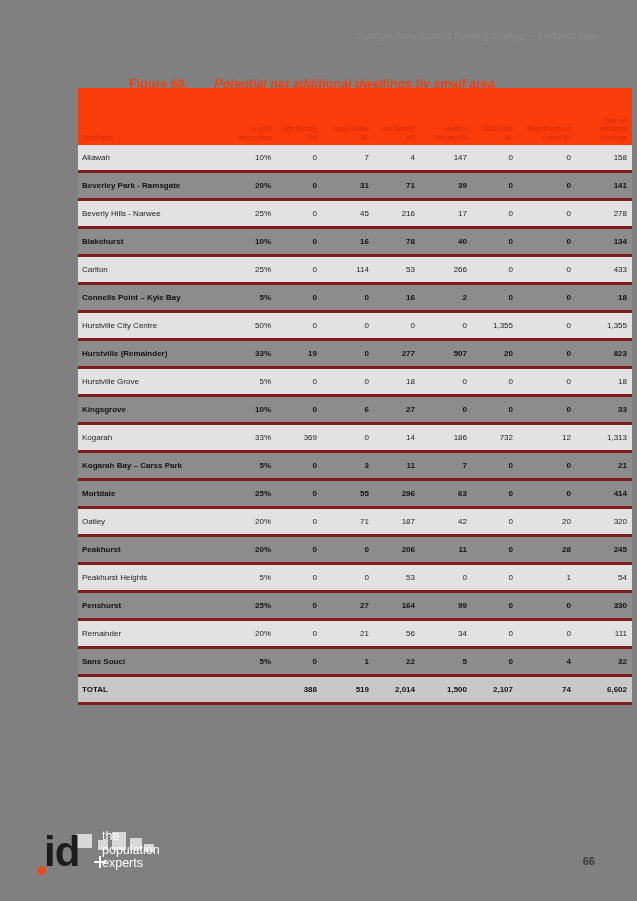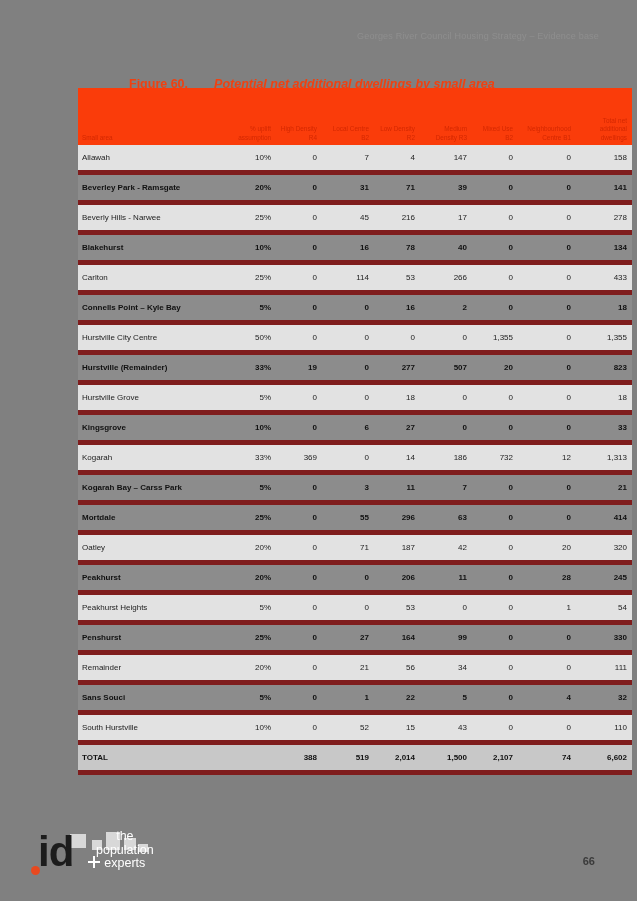--- a/index.html
+++ b/index.html
@@ -49,32 +49,32 @@
     height:25px;
     border:none;
     white-space:nowrap;
   }
   tbody td.area{text-align:left;padding-left:4px;}
   tbody tr.light{background:#e2e2e2;}
   tbody tr.dark{background:#8c8c8c;}
   tbody tr.dark td{font-weight:bold;color:#111;}
   tbody tr.total{background:#c8c8c8;margin-top:28px;}
   tbody tr.total td{font-weight:bold;color:#111;}
-  tbody tr{border-bottom:5px solid #7f1d1d;}
+  tbody tr{border-bottom:3px solid #7f1d1d;}
 
   col.c-area{width:148px;}
   col.c-pc{width:50px;}
   col.c-n{width:46px;}
   col.c-nb{width:52px;}
   col.c-wide{width:58px;}
   col.c-tot{width:56px;}
 
   
   .logo{
-    position:absolute;left:26px;top:826px;width:126px;height:58px;text-align:center;
+    position:absolute;left:32px;top:826px;width:126px;height:58px;
   }
   .logo .bg-blocks{position:absolute;inset:0;}
   .logo .blk{position:absolute;background:#d8d8d8;}
   .logo .dot{
     position:absolute;left:5px;top:40px;width:9px;height:9px;
     border-radius:50%;background:#e8491f;
   }
   .logo .idtext{
     position:absolute;left:12px;top:4px;
     font-size:42px;font-weight:bold;color:#1c1c1c;
@@ -337,31 +337,20 @@
           <td class="area">Sans Souci</td>
           <td>5%</td>
           <td>0</td>
           <td>1</td>
           <td>22</td>
           <td>5</td>
           <td>0</td>
           <td>4</td>
           <td>32</td>
         </tr>
-        <tr class="light">
-          <td class="area">South Hurstville</td>
-          <td>10%</td>
-          <td>0</td>
-          <td>52</td>
-          <td>15</td>
-          <td>43</td>
-          <td>0</td>
-          <td>0</td>
-          <td>110</td>
-        </tr>
         <tr class="total">
           <td class="area">TOTAL</td>
           <td></td>
           <td>388</td>
           <td>519</td>
           <td>2,014</td>
           <td>1,500</td>
           <td>2,107</td>
           <td>74</td>
           <td>6,602</td>

